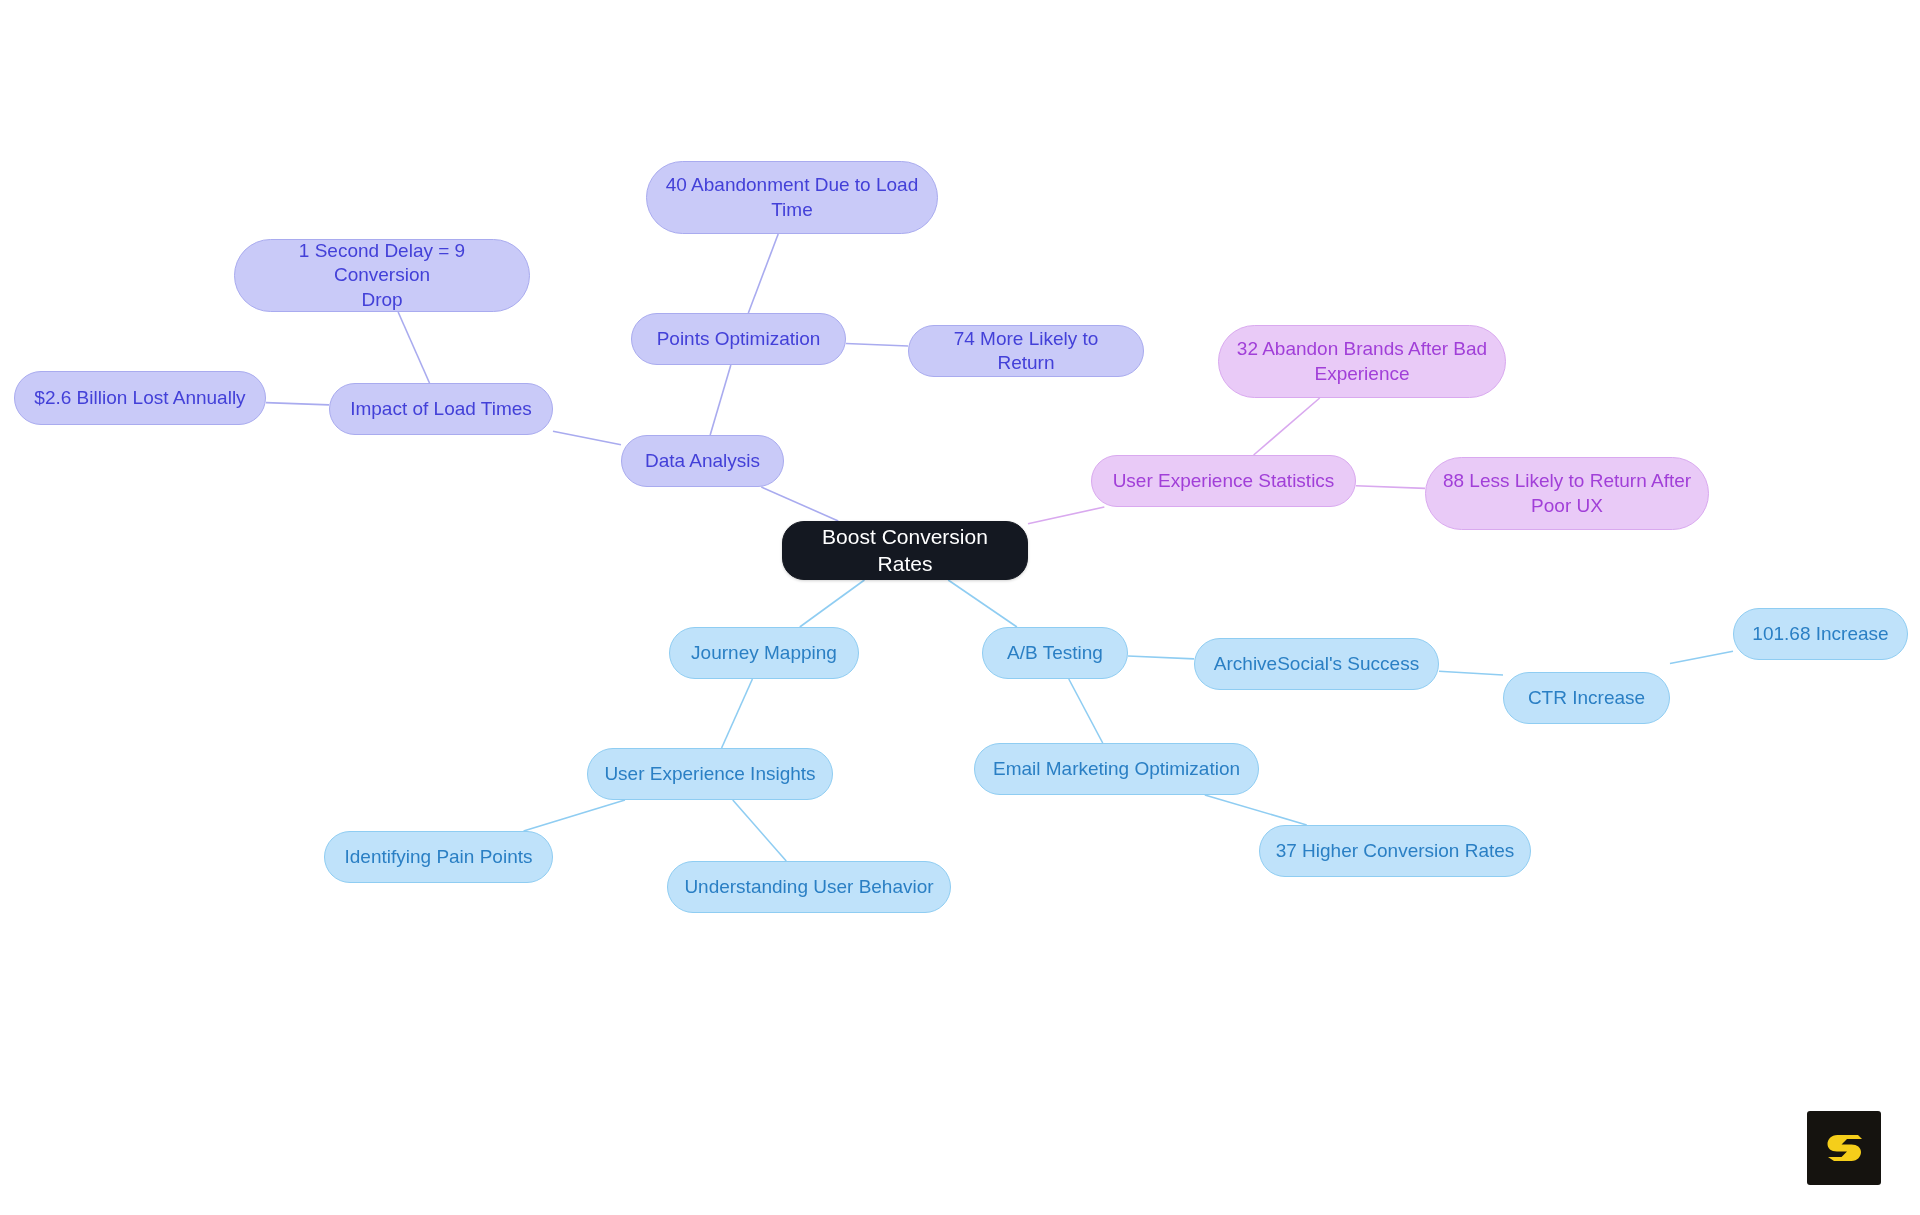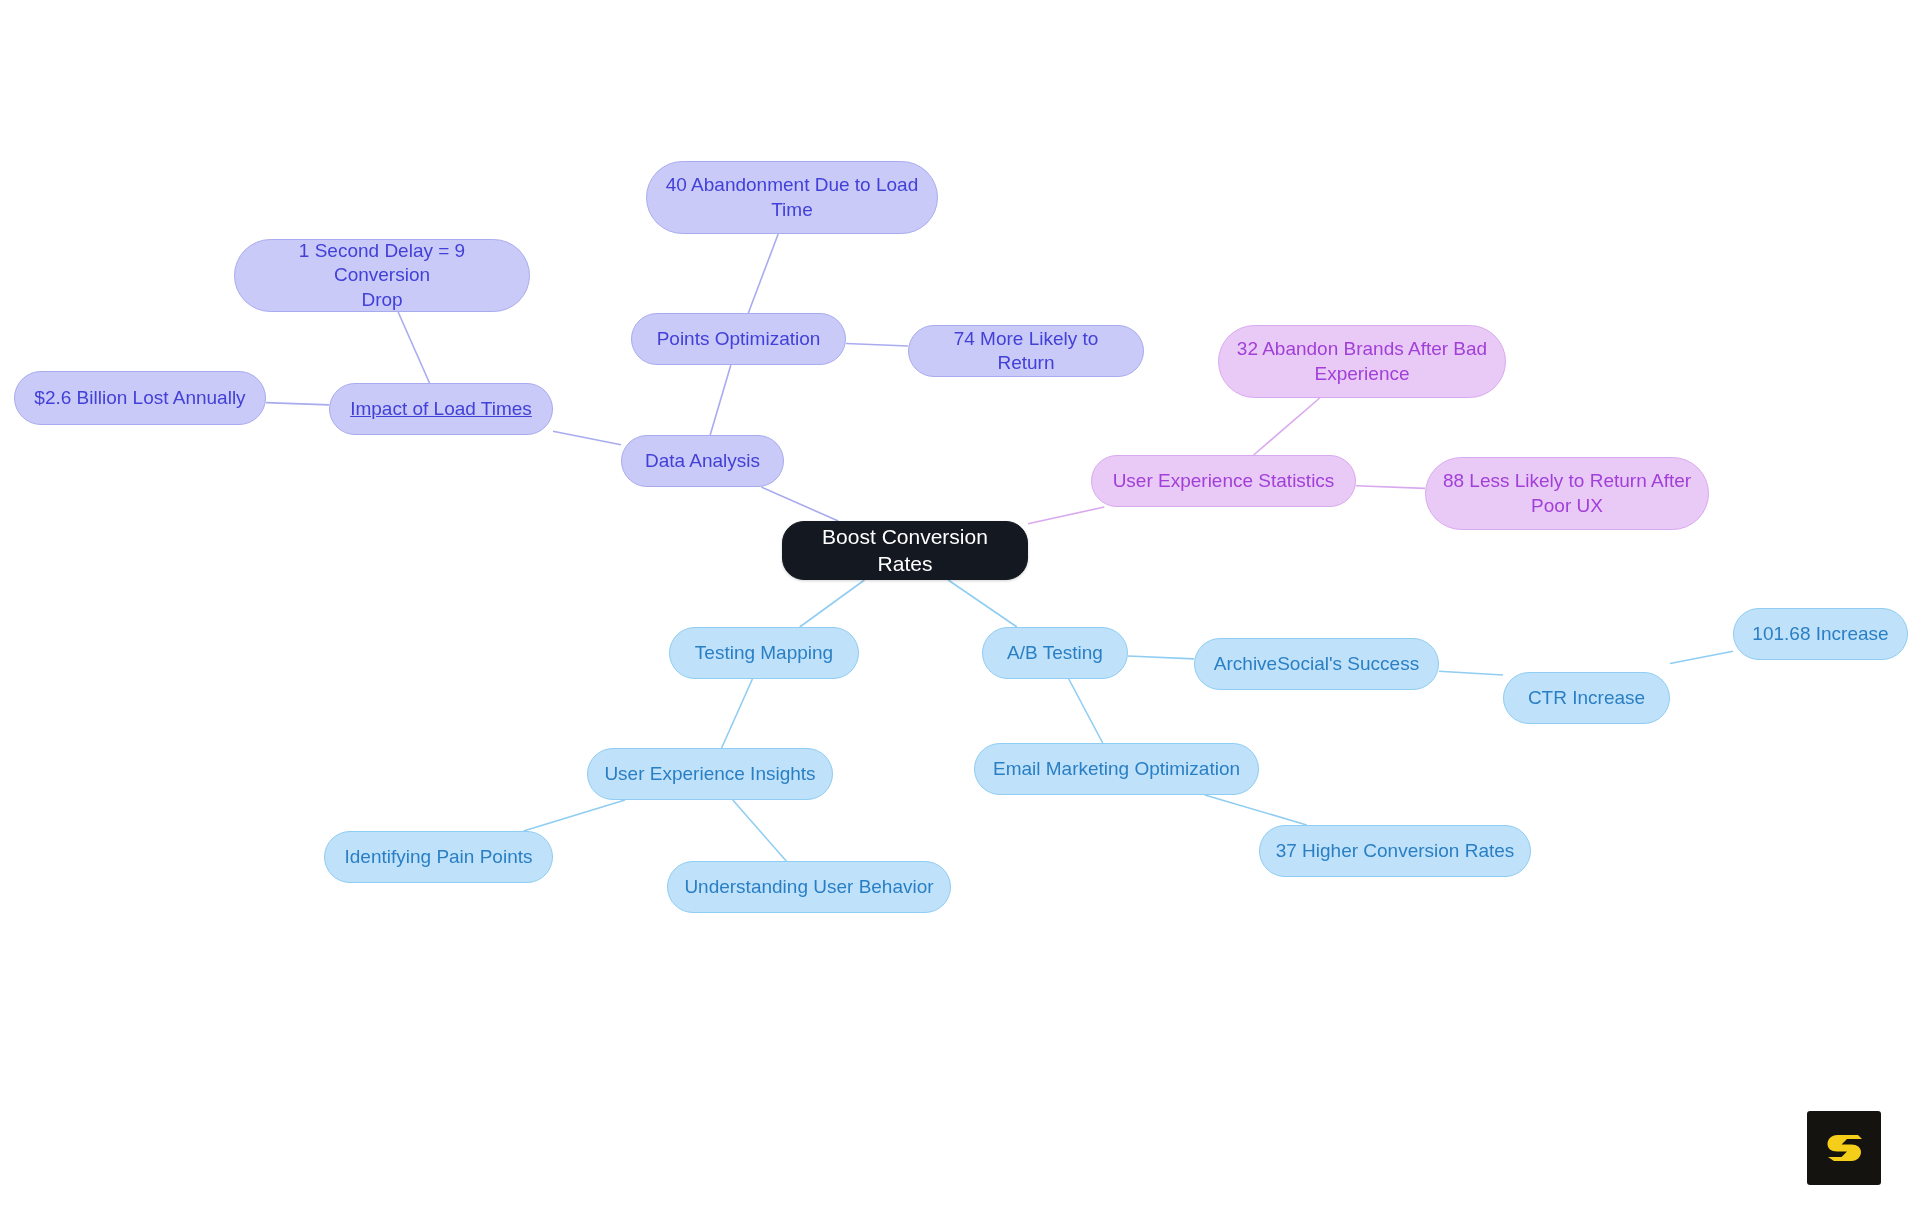--- a/index.html
+++ b/index.html
@@ -118,40 +118,40 @@
       <path d="M1204.8048780487804,795 Q1255.75,810 1306.6951219512196,825" stroke="#8fcdf2" stroke-width="1.6" fill="none"></path>
       <path d="M864.4195121951219,580 Q832.0926829268292,603.5 799.7658536585366,627" stroke="#8fcdf2" stroke-width="1.6" fill="none"></path>
       <path d="M752.396694214876,679 Q737,713.5 721.603305785124,748" stroke="#8fcdf2" stroke-width="1.6" fill="none"></path>
       <path d="M624.9518072289156,800 Q574.25,815.5 523.5481927710844,831" stroke="#8fcdf2" stroke-width="1.6" fill="none"></path>
       <path d="M732.7787610619469,800 Q759.5,830.5 786.2212389380531,861" stroke="#8fcdf2" stroke-width="1.6" fill="none"></path>
     </svg>
 
   <div id="nodes-layer">
       <div class="node root" style="left: 782px; top: 521px; width: 246px; height: 59px;"><span class="node-label">Boost Conversion Rates</span></div>
       <div class="node lav" style="left: 621px; top: 435px; width: 163px; height: 52px;"><span class="node-label">Data Analysis</span></div>
-      <div class="node lav" style="left: 329px; top: 383px; width: 224px; height: 52px; text-decoration: underline;"><span class="node-label">Impact of Load Times</span></div>
+      <div class="node lav" style="left: 329px; top: 383px; width: 224px; height: 52px;"><span class="node-label">Impact of Load Times</span></div>
       <div class="node lav" style="left: 14px; top: 371px; width: 252px; height: 54px;"><span class="node-label">$2.6 Billion Lost Annually</span></div>
       <div class="node lav" style="left: 234px; top: 239px; width: 296px; height: 73px;"><span class="node-label">1 Second Delay = 9 Conversion
 Drop</span></div>
       <div class="node lav" style="left: 631px; top: 313px; width: 215px; height: 52px;"><span class="node-label">Points Optimization</span></div>
       <div class="node lav" style="left: 646px; top: 161px; width: 292px; height: 73px;"><span class="node-label">40 Abandonment Due to Load
 Time</span></div>
       <div class="node lav" style="left: 908px; top: 325px; width: 236px; height: 52px;"><span class="node-label">74 More Likely to Return</span></div>
       <div class="node pink" style="left: 1091px; top: 455px; width: 265px; height: 52px;"><span class="node-label">User Experience Statistics</span></div>
       <div class="node pink" style="left: 1218px; top: 325px; width: 288px; height: 73px;"><span class="node-label">32 Abandon Brands After Bad
 Experience</span></div>
       <div class="node pink" style="left: 1425px; top: 457px; width: 284px; height: 73px;"><span class="node-label">88 Less Likely to Return After
 Poor UX</span></div>
       <div class="node blue" style="left: 982px; top: 627px; width: 146px; height: 52px;"><span class="node-label">A/B Testing</span></div>
       <div class="node blue" style="left: 1194px; top: 638px; width: 245px; height: 52px;"><span class="node-label">ArchiveSocial's Success</span></div>
       <div class="node blue" style="left: 1503px; top: 654px; width: 167px; height: 52px; margin-top: 18px;"><span class="node-label">CTR Increase</span></div>
       <div class="node blue" style="left: 1733px; top: 608px; width: 175px; height: 52px;"><span class="node-label">101.68 Increase</span></div>
       <div class="node blue" style="left: 974px; top: 743px; width: 285px; height: 52px;"><span class="node-label">Email Marketing Optimization</span></div>
       <div class="node blue" style="left: 1259px; top: 825px; width: 272px; height: 52px;"><span class="node-label">37 Higher Conversion Rates</span></div>
-      <div class="node blue" style="left: 669px; top: 627px; width: 190px; height: 52px;"><span class="node-label">Testing Mapping</span></div>
+      <div class="node blue" style="left: 669px; top: 627px; width: 190px; height: 52px;"><span class="node-label">Journey Mapping</span></div>
       <div class="node blue" style="left: 587px; top: 748px; width: 246px; height: 52px;"><span class="node-label">User Experience Insights</span></div>
       <div class="node blue" style="left: 324px; top: 831px; width: 229px; height: 52px; justify-content: center;"><span class="node-label">Identifying Pain Points</span></div>
       <div class="node blue" style="left: 667px; top: 861px; width: 284px; height: 52px;"><span class="node-label">Understanding User Behavior</span></div>
     </div>
 
   <div id="logo">
     <svg width="46" height="46" viewBox="0 0 46 46">
       <path d="M37 10 H16.5 C10 10 6.5 14.5 6.5 19 C6.5 23.5 10 26.5 16 26.5 H26 L20.5 32 H7 L13 36 H30.5 C36.5 36 40 31.5 40 27 C40 22.5 36 19.5 30.5 19.5 H20.5 L26 14 H41 Z" fill="#f5ce1a"></path>
     </svg>
   </div>

